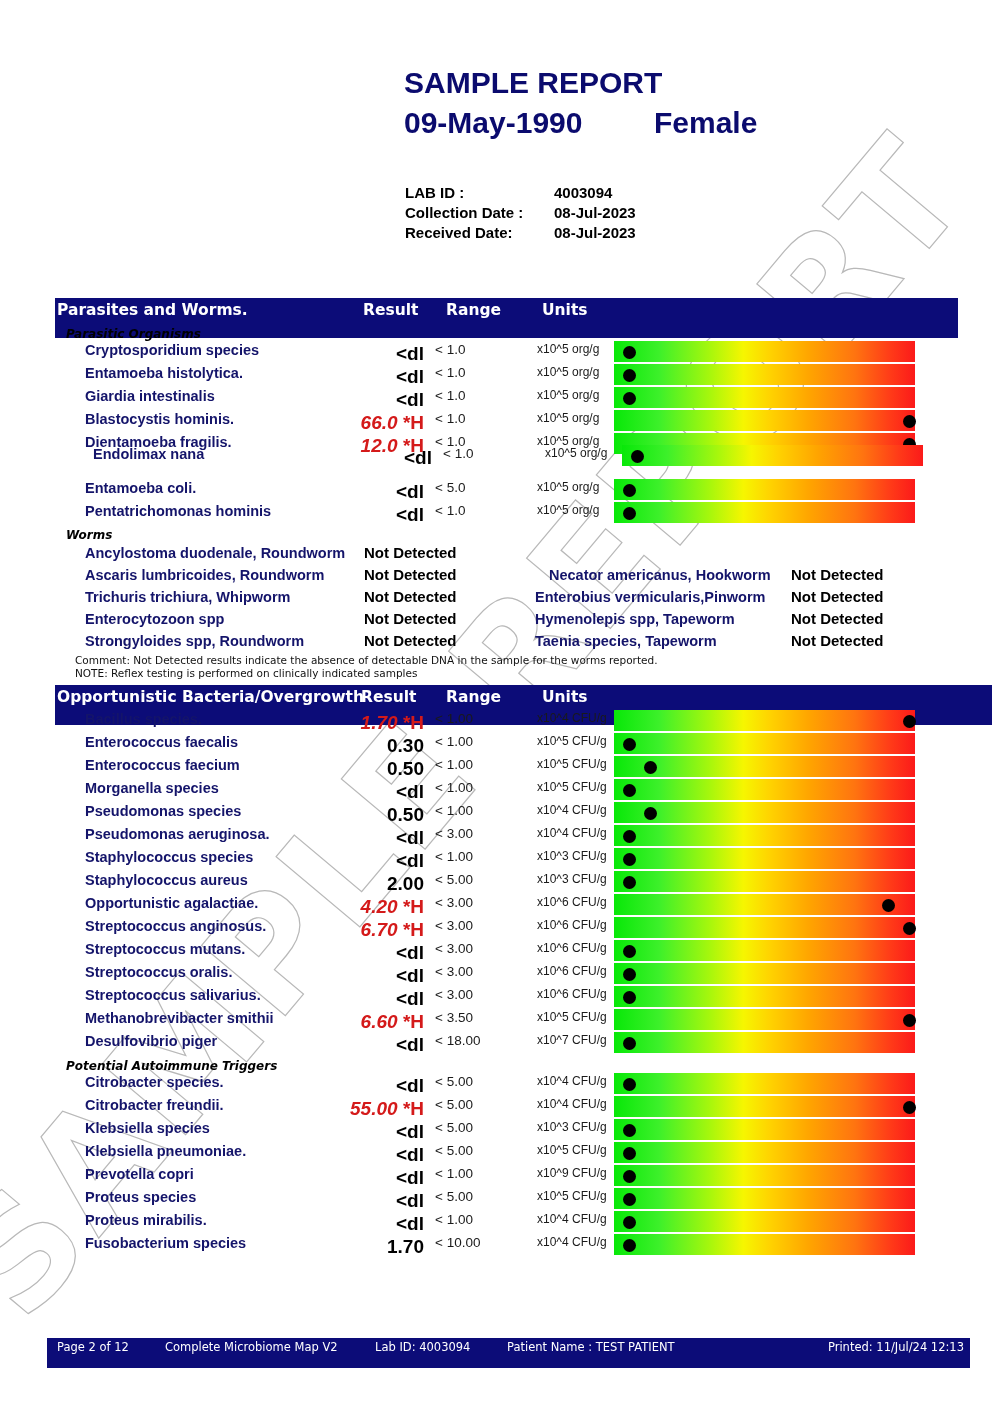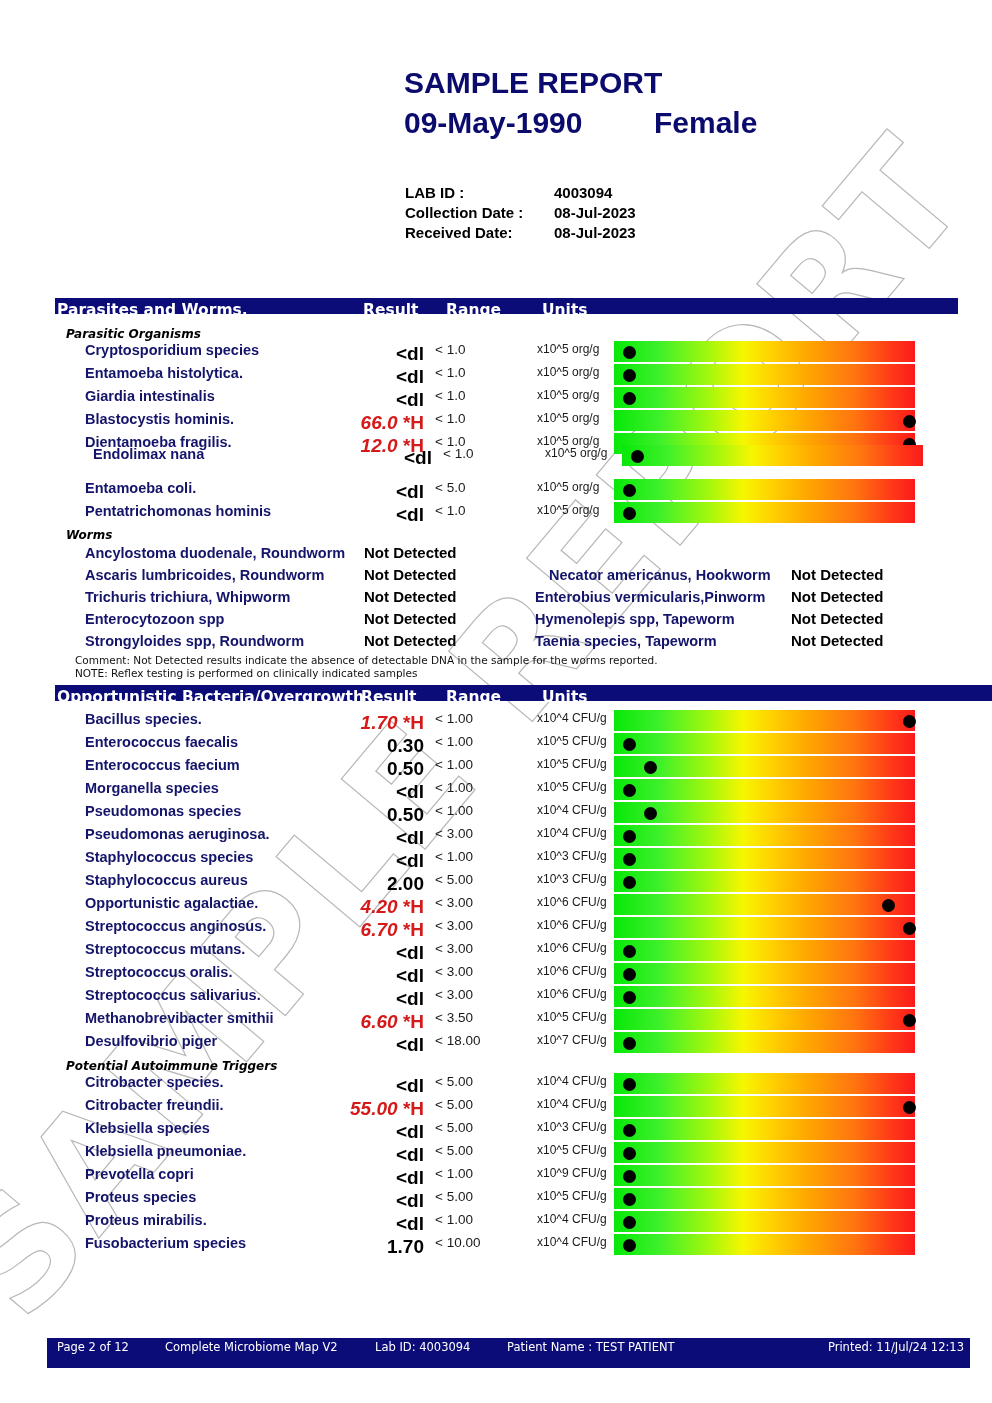--- a/index.html
+++ b/index.html
@@ -1,21 +1,21 @@
 <!DOCTYPE html>
 <html><head>
 <meta charset="utf-8">
 <style>
   html, body { margin:0; padding:0; background:#ffffff; }
   body { width:992px; height:1403px; position:relative; overflow:hidden; font-family:"Liberation Sans", sans-serif; }
   .abs { position:absolute; }
   .title { left:404px; color:#0b0b6e; font-weight:bold; font-size:30px; line-height:34px; white-space:nowrap; }
   .meta-l { left:405px; font-size:15px; font-weight:bold; color:#000; line-height:20px; }
   .meta-v { left:554px; font-size:15px; font-weight:bold; color:#000; line-height:20px; }
-  .hdr { left:55px; width:903px; height:16px; background:#0c0c78; color:#fff; }
+  .hdr { left:55px; width:903px; height:40px; background:#0c0c78; color:#fff; }
   .hdr span { position:absolute; top:3px; font-family:"DejaVu Sans", sans-serif; font-weight:bold; font-size:15.5px; white-space:nowrap; }
   .subhead { left:66px; font-family:"DejaVu Sans", sans-serif; font-style:italic; font-weight:bold; font-size:12px; color:#000; }
   .row { left:0; width:992px; height:23px; }
   .row .name { position:absolute; left:85px; top:2px; font-size:14.5px; font-weight:bold; color:#14146a; white-space:nowrap; }
   .row .res { position:absolute; left:330px; width:94px; top:3px; text-align:right; font-size:19px; font-weight:bold; color:#000; white-space:nowrap; }
   .row .res.high { color:#d41a1a; font-style:italic; }
   .row .res .flag { font-style:normal; }
   .row .rng { position:absolute; left:435px; top:2px; font-size:13.5px; color:#1a1a1a; white-space:nowrap; }
   .row .unit { position:absolute; left:537px; top:2px; font-size:12px; color:#1a1a1a; white-space:nowrap; }
   .row .bar { position:absolute; left:614px; top:1px; width:301px; height:21px;

